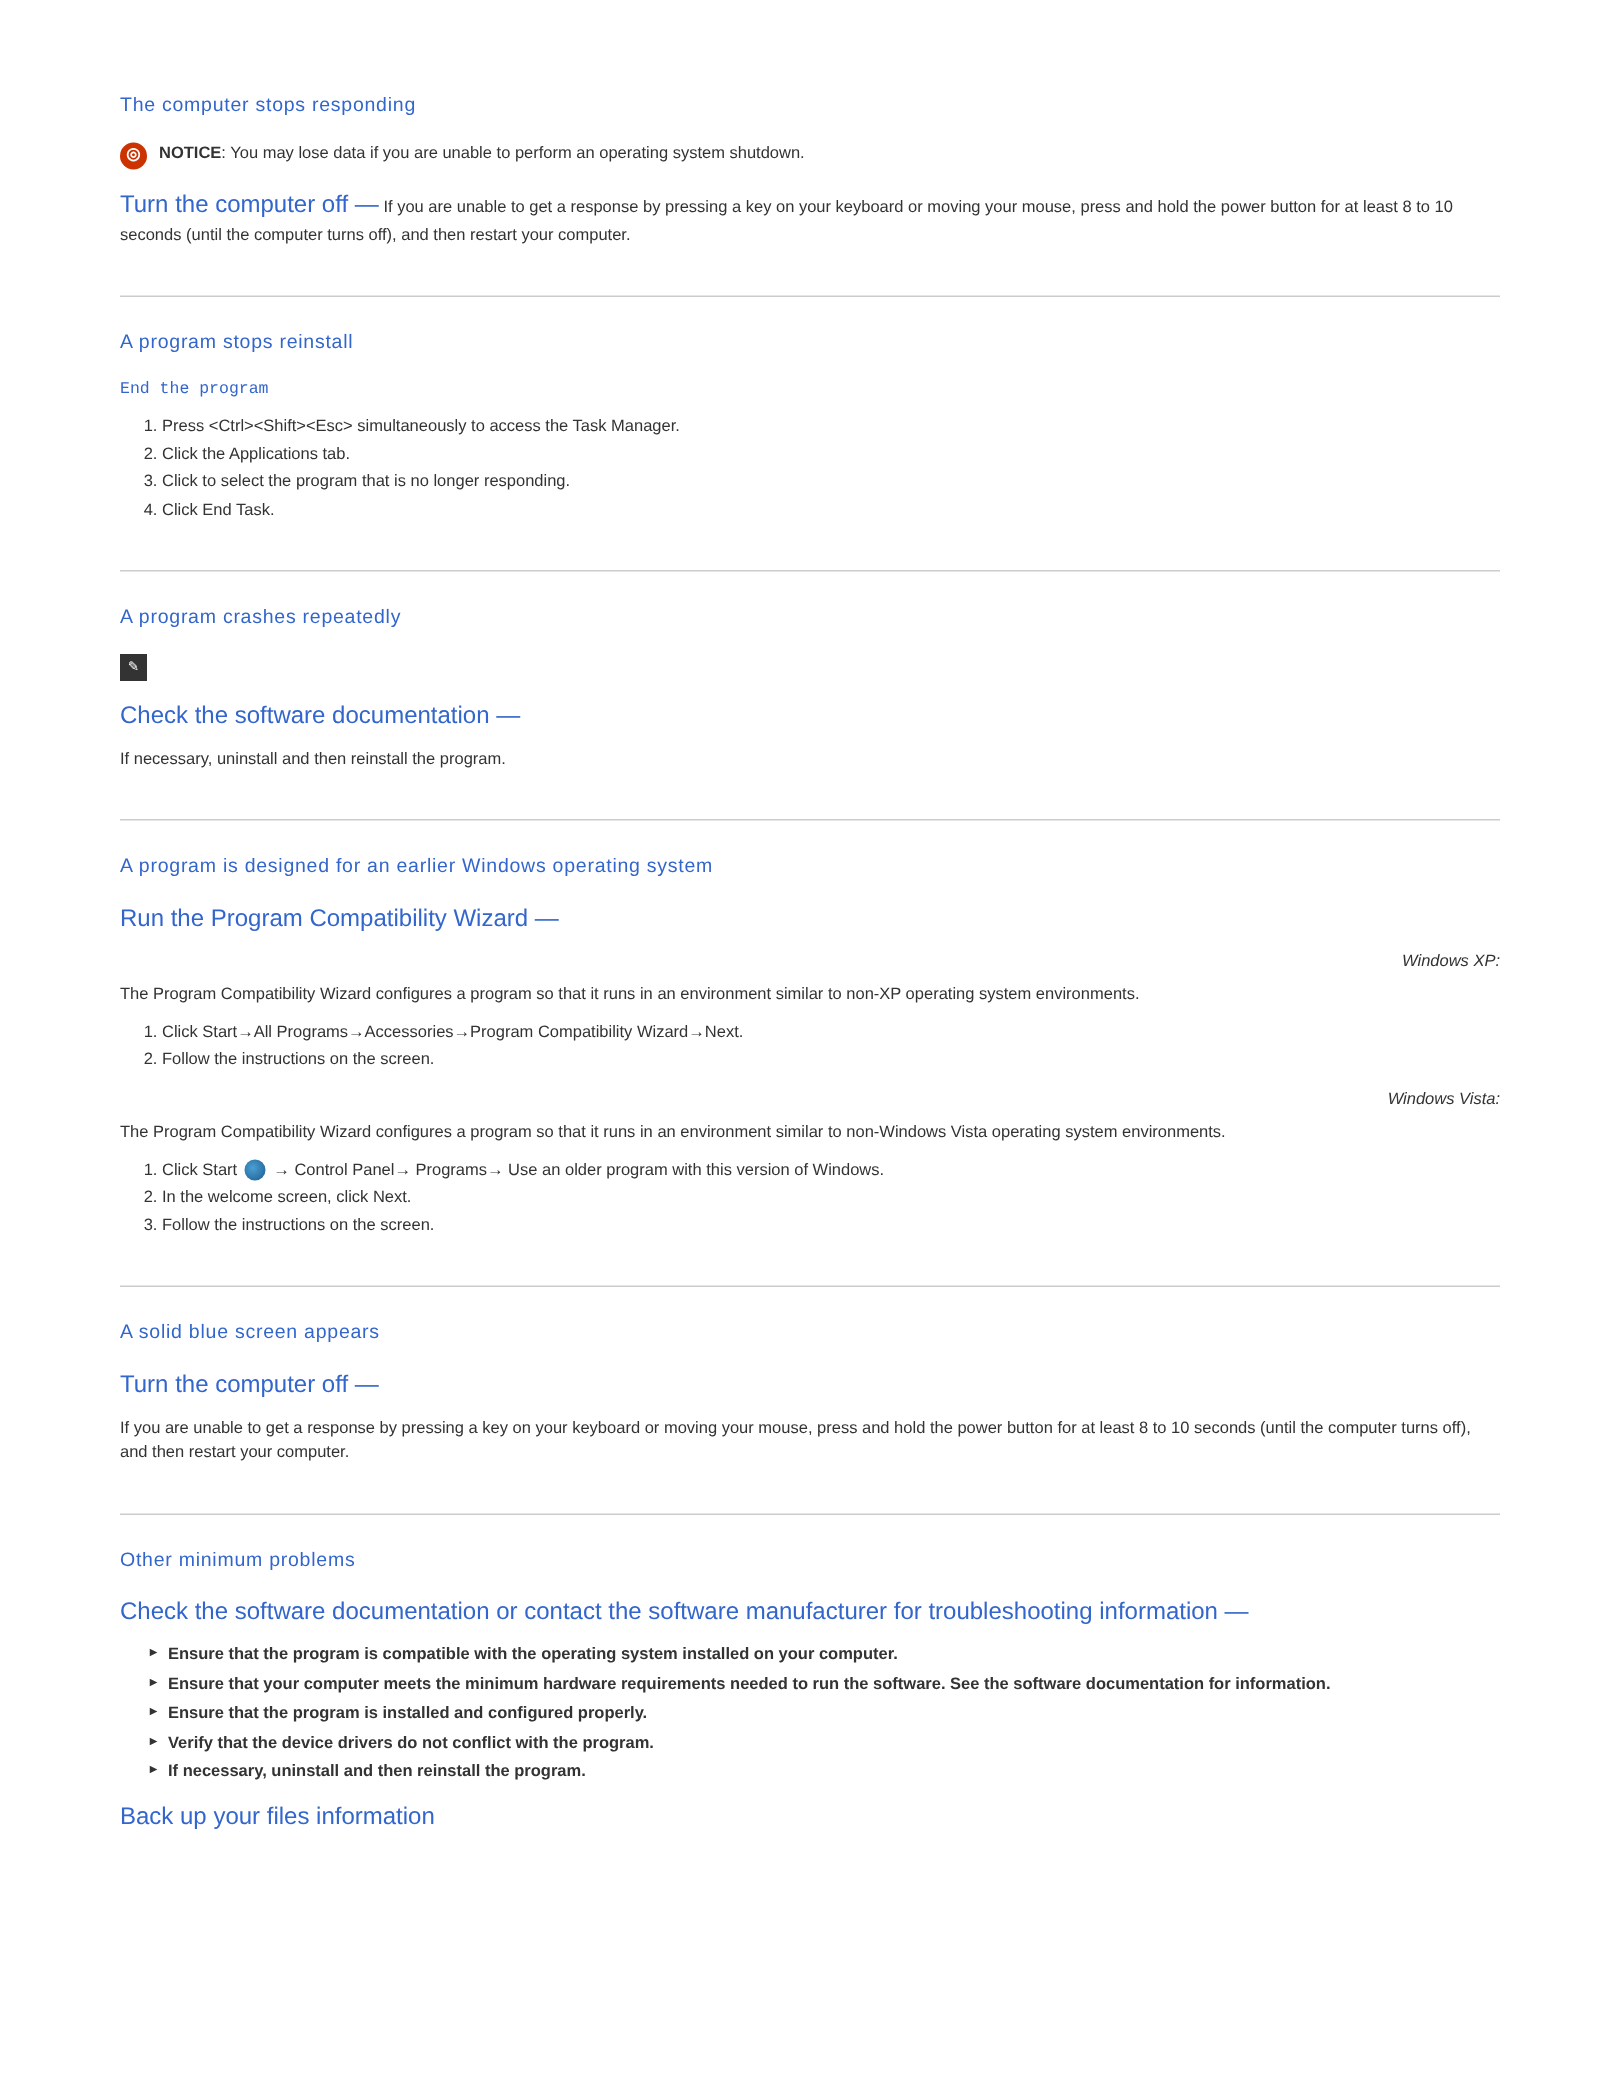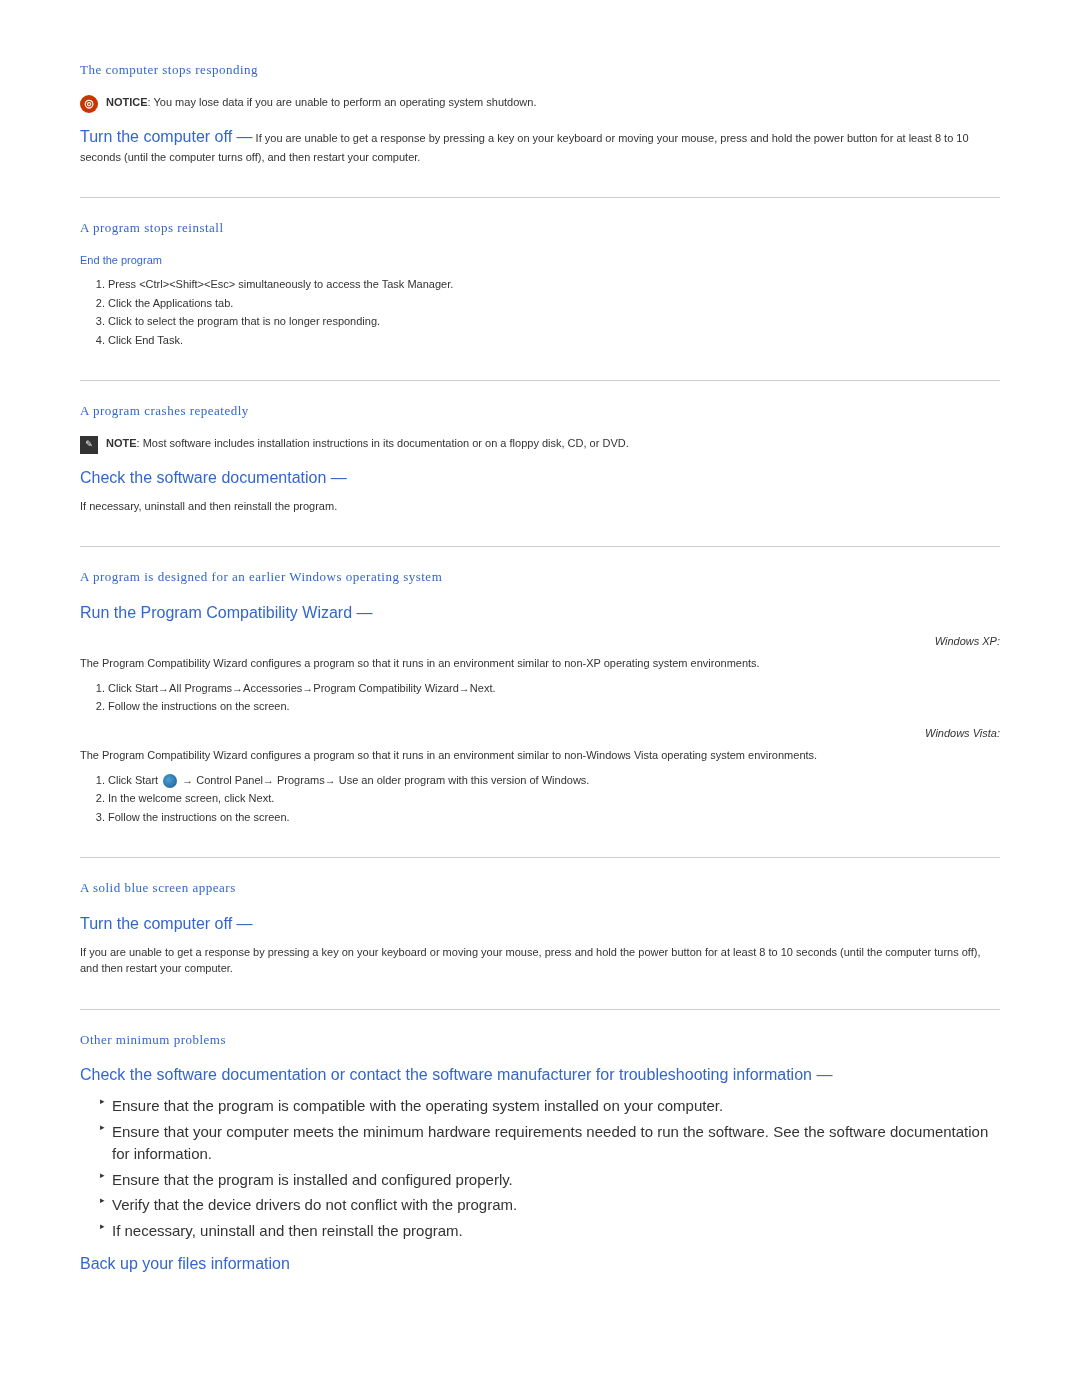--- a/index.html
+++ b/index.html
@@ -8,21 +8,21 @@
       font-size: 11px;
       color: #333;
       background: #fff;
       padding: 60px 80px;
       line-height: 1.5;
     }
     .section {
       margin-bottom: 32px;
     }
     .section-title {
-      font-family: Liberation Serif, serif;
+      font-family: Liberation Sans, sans-serif;
       font-size: 13px;
       color: #3366cc;
       letter-spacing: 0.5px;
       margin-bottom: 14px;
       font-weight: normal;
     }
     .notice-box {
       display: flex;
       align-items: flex-start;
       gap: 8px;
@@ -70,39 +70,41 @@
     .body-text {
       font-size: 11px;
       color: #333;
       margin-bottom: 8px;
     }
     .sub-heading {
       color: #3366cc;
       font-size: 11px;
       margin-bottom: 8px;
       margin-top: 10px;
+      font-family: Liberation Mono, monospace;
     }
     ol {
       padding-left: 28px;
       margin-bottom: 10px;
     }
     ol li {
       font-size: 11px;
       margin-bottom: 2px;
     }
     ul.bullet-list {
       padding-left: 20px;
       list-style: none;
       margin-bottom: 10px;
     }
     ul.bullet-list li {
-      font-size: 15px;
+      font-size: 11px;
       margin-bottom: 3px;
       position: relative;
       padding-left: 12px;
+      font-weight: bold;
     }
     ul.bullet-list li::before {
       content: '▸';
       position: absolute;
       left: 0;
       font-size: 9px;
       color: #333;
     }
     .italic {
       font-style: italic;
@@ -161,23 +163,20 @@
   </ol>
 </div>
 
 <hr class="divider-line">
 
 <div class="section">
   <h2 class="section-title">A program crashes repeatedly</h2>
 
   <div class="notice-box">
     <div class="note-icon">✎</div>
-    <div>
-      <span class="notice-label">NOTE</span><span>: </span><span>Most software includes installation instructions in its documentation or on a floppy disk, CD, or DVD.</span>
-    </div>
   </div>
 
   <p class="body-text">
     <span class="link-action link-arrow">Check the software documentation</span>
   </p>
 
   <p class="body-text">If necessary, uninstall and then reinstall the program.</p>
 </div>
 
 <hr class="divider-line">

